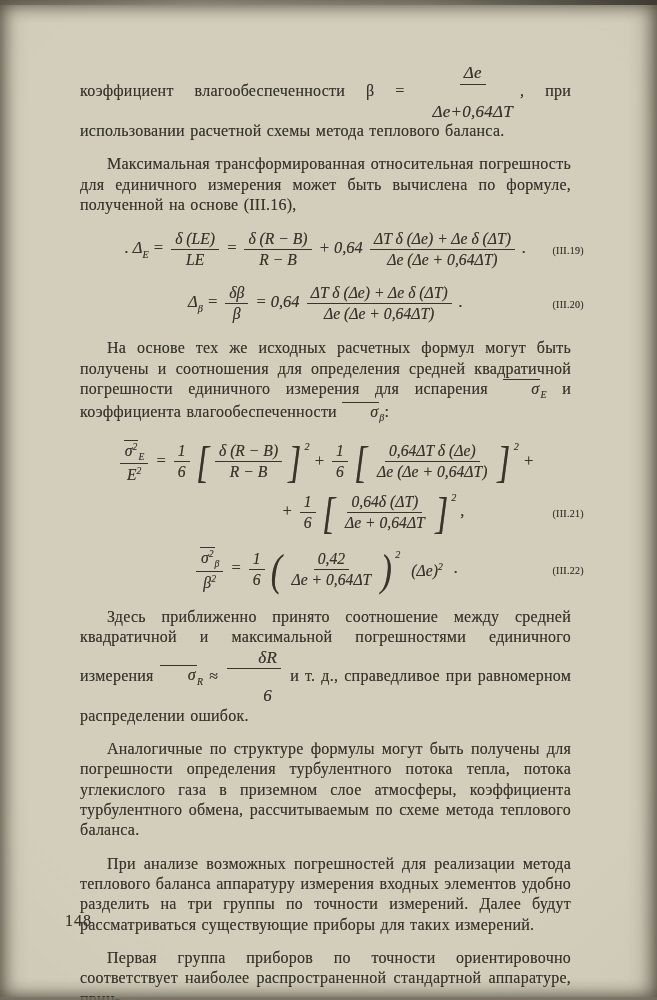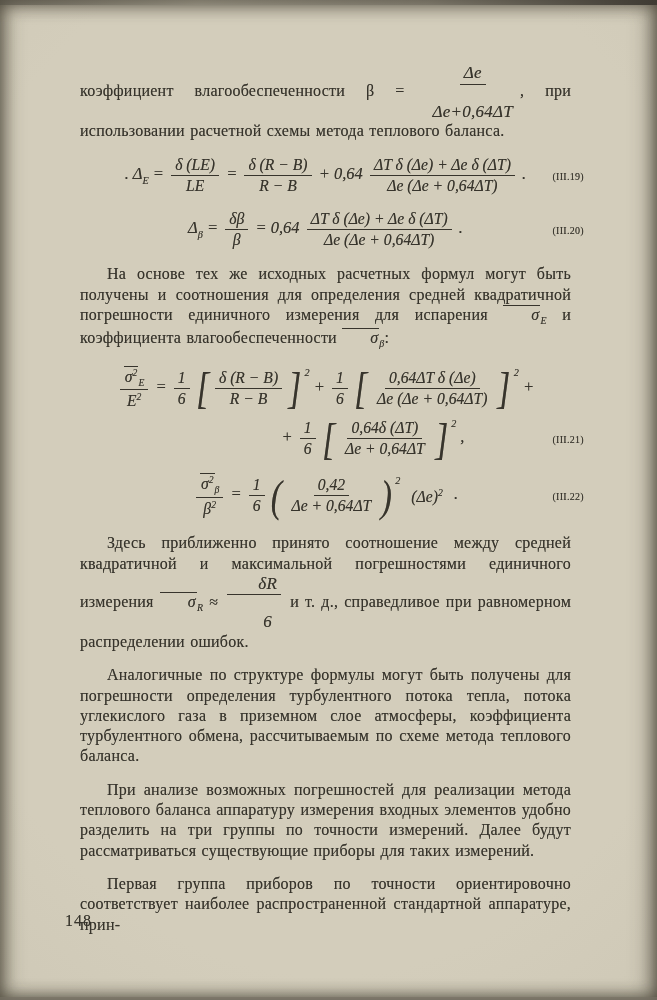--- a/index.html
+++ b/index.html
@@ -48,20 +48,21 @@
 </head>
 <body>
 
 <div class="page">
   <div class="edge-top"></div>
   <div class="content">
       <p class="para"><span class="run">коэффициент влагообеспеченности β = </span><span class="frac">
           <span class="num"><span class="run">Δe</span></span>
           <span class="den"><span class="run">Δe+0,64ΔT</span></span>
         </span><span class="run">, при использовании расчетной схемы метода теплового баланса.</span></p>
+      <p class="para indent"><span class="run">Максимальная трансформированная относительная погрешность для единичного измерения может быть вычислена по формуле, полученной на основе (III.16),</span></p>
       <div class="formula" data-fid="f19">
         <div class="formula-line"><span class="run">. Δ</span><sub>E</sub><span class="run"> = </span><span class="frac">
             <span class="num"><span class="run">δ (LE)</span></span>
             <span class="den"><span class="run">LE</span></span>
           </span><span class="run"> = </span><span class="frac">
             <span class="num"><span class="run">δ (R − B)</span></span>
             <span class="den"><span class="run">R − B</span></span>
           </span><span class="run"> + 0,64 </span><span class="frac">
             <span class="num"><span class="run">ΔT δ (Δe) + Δe δ (ΔT)</span></span>
             <span class="den"><span class="run">Δe (Δe + 0,64ΔT)</span></span>

